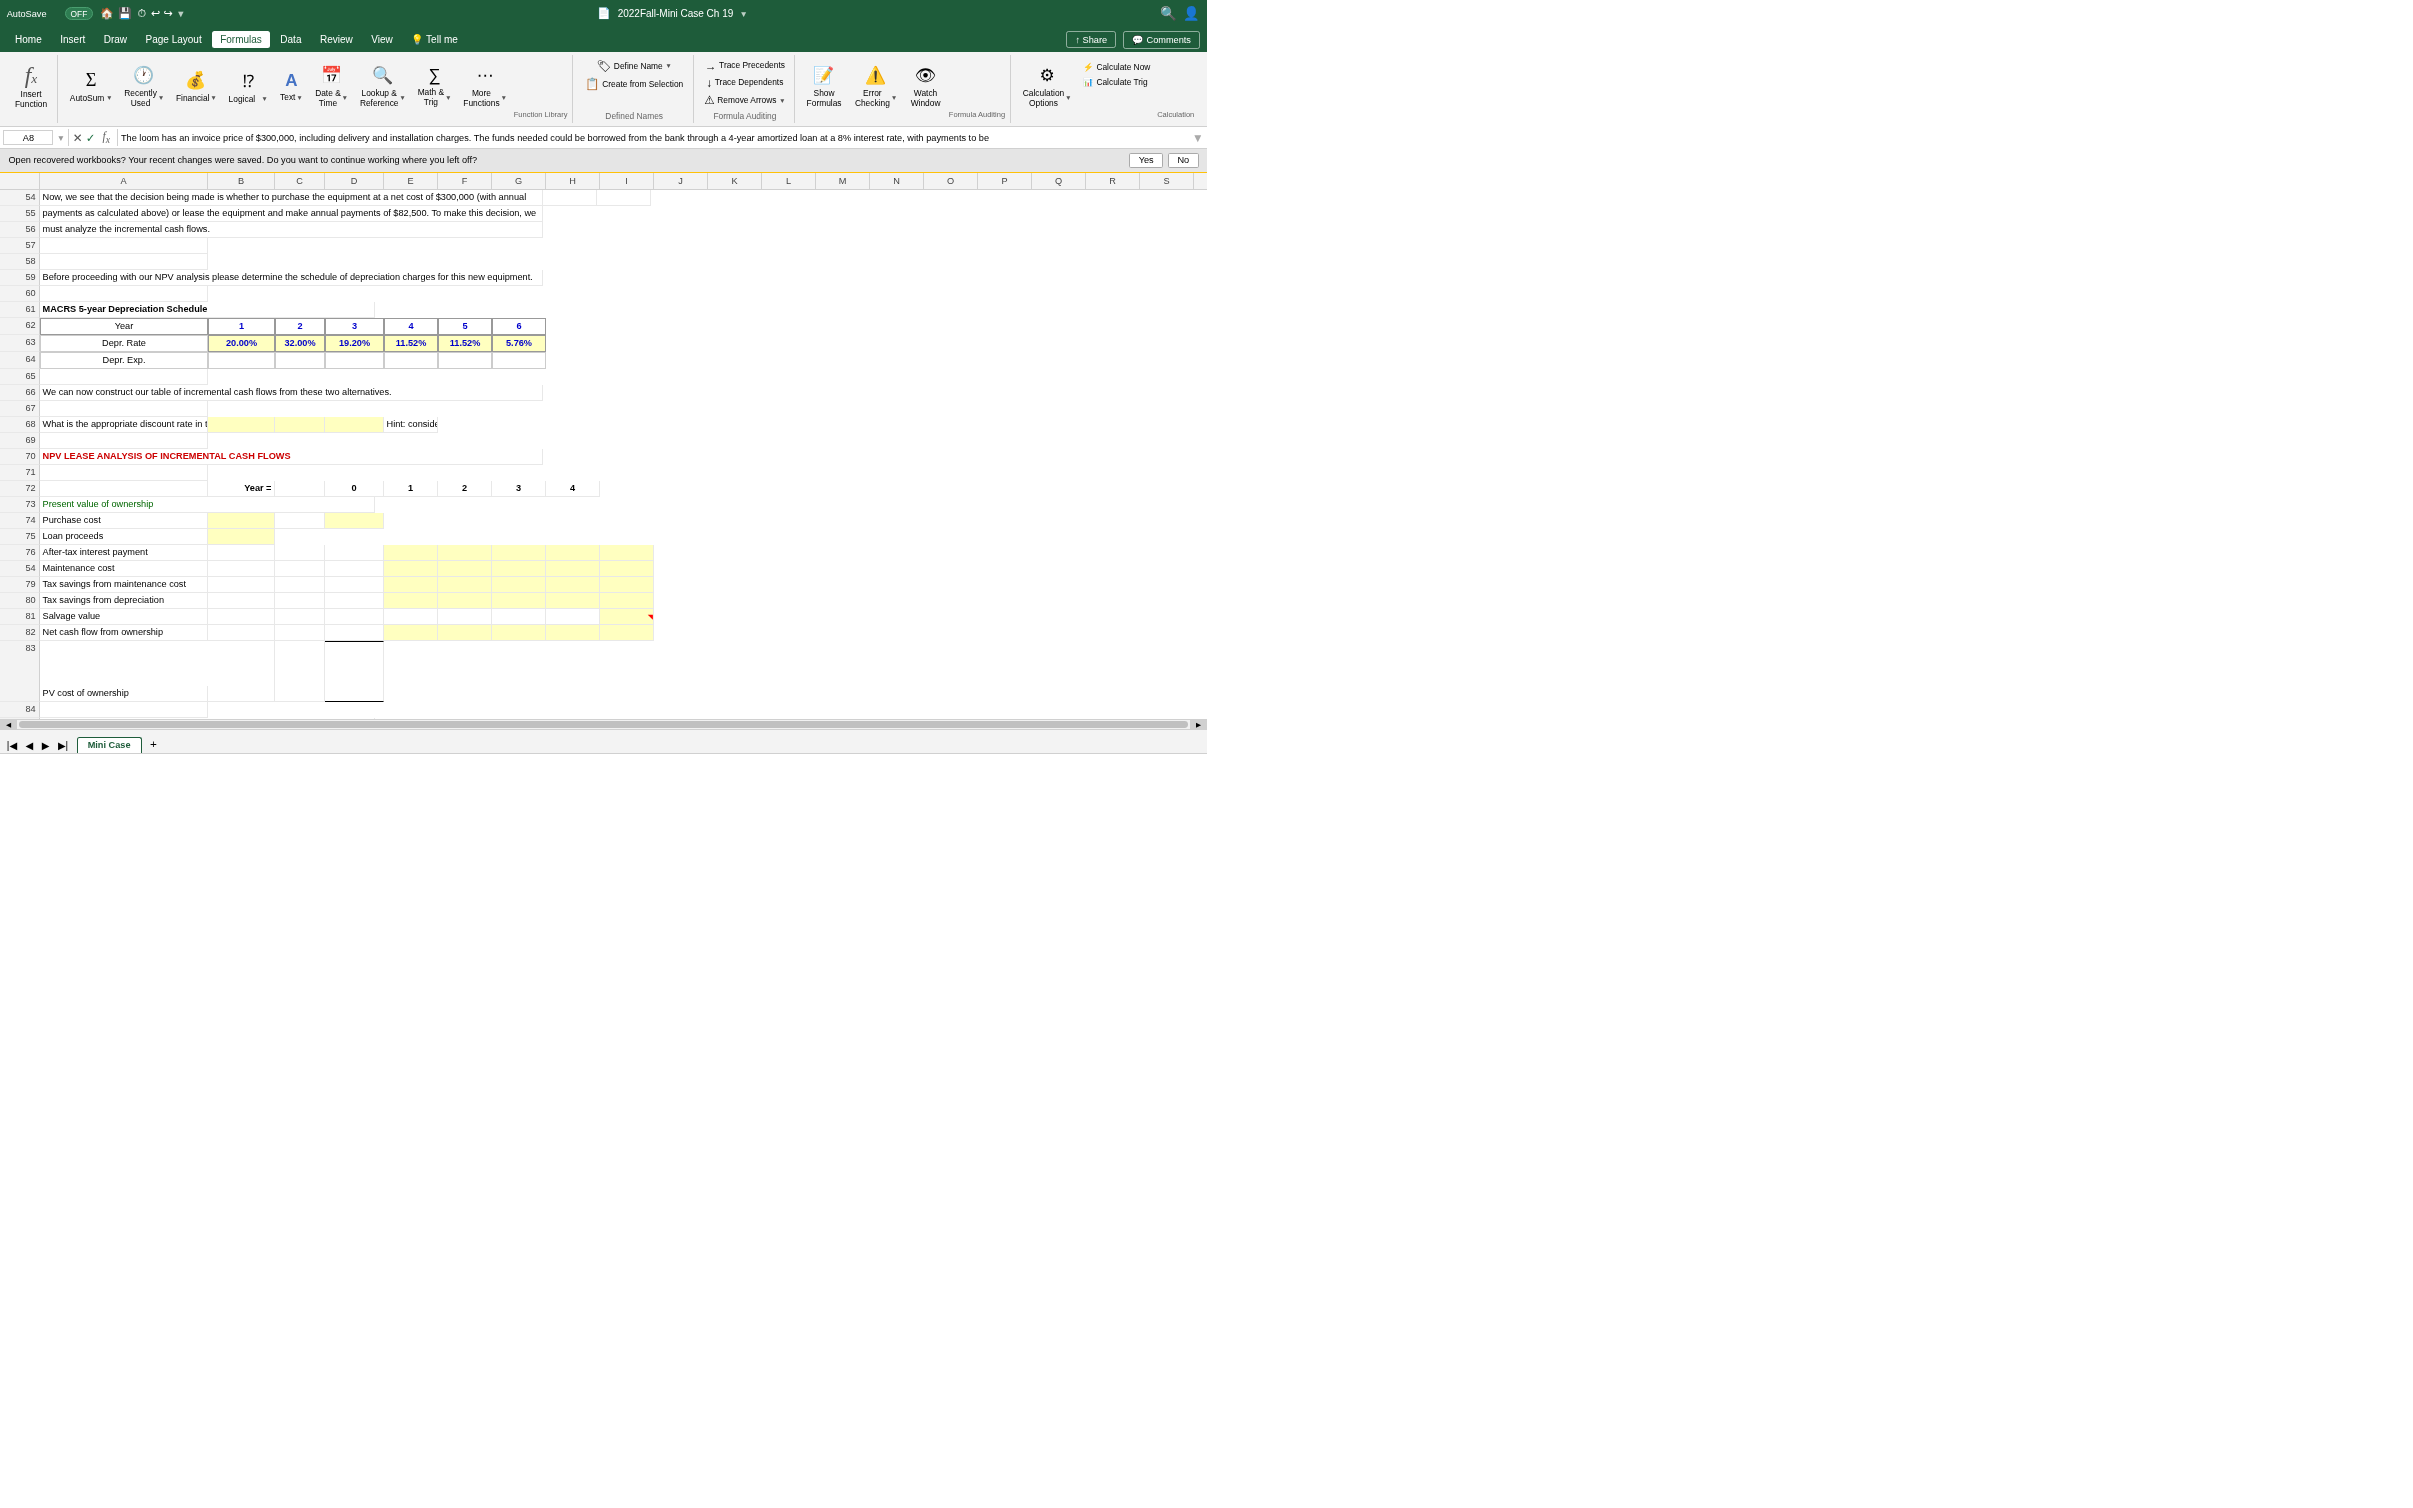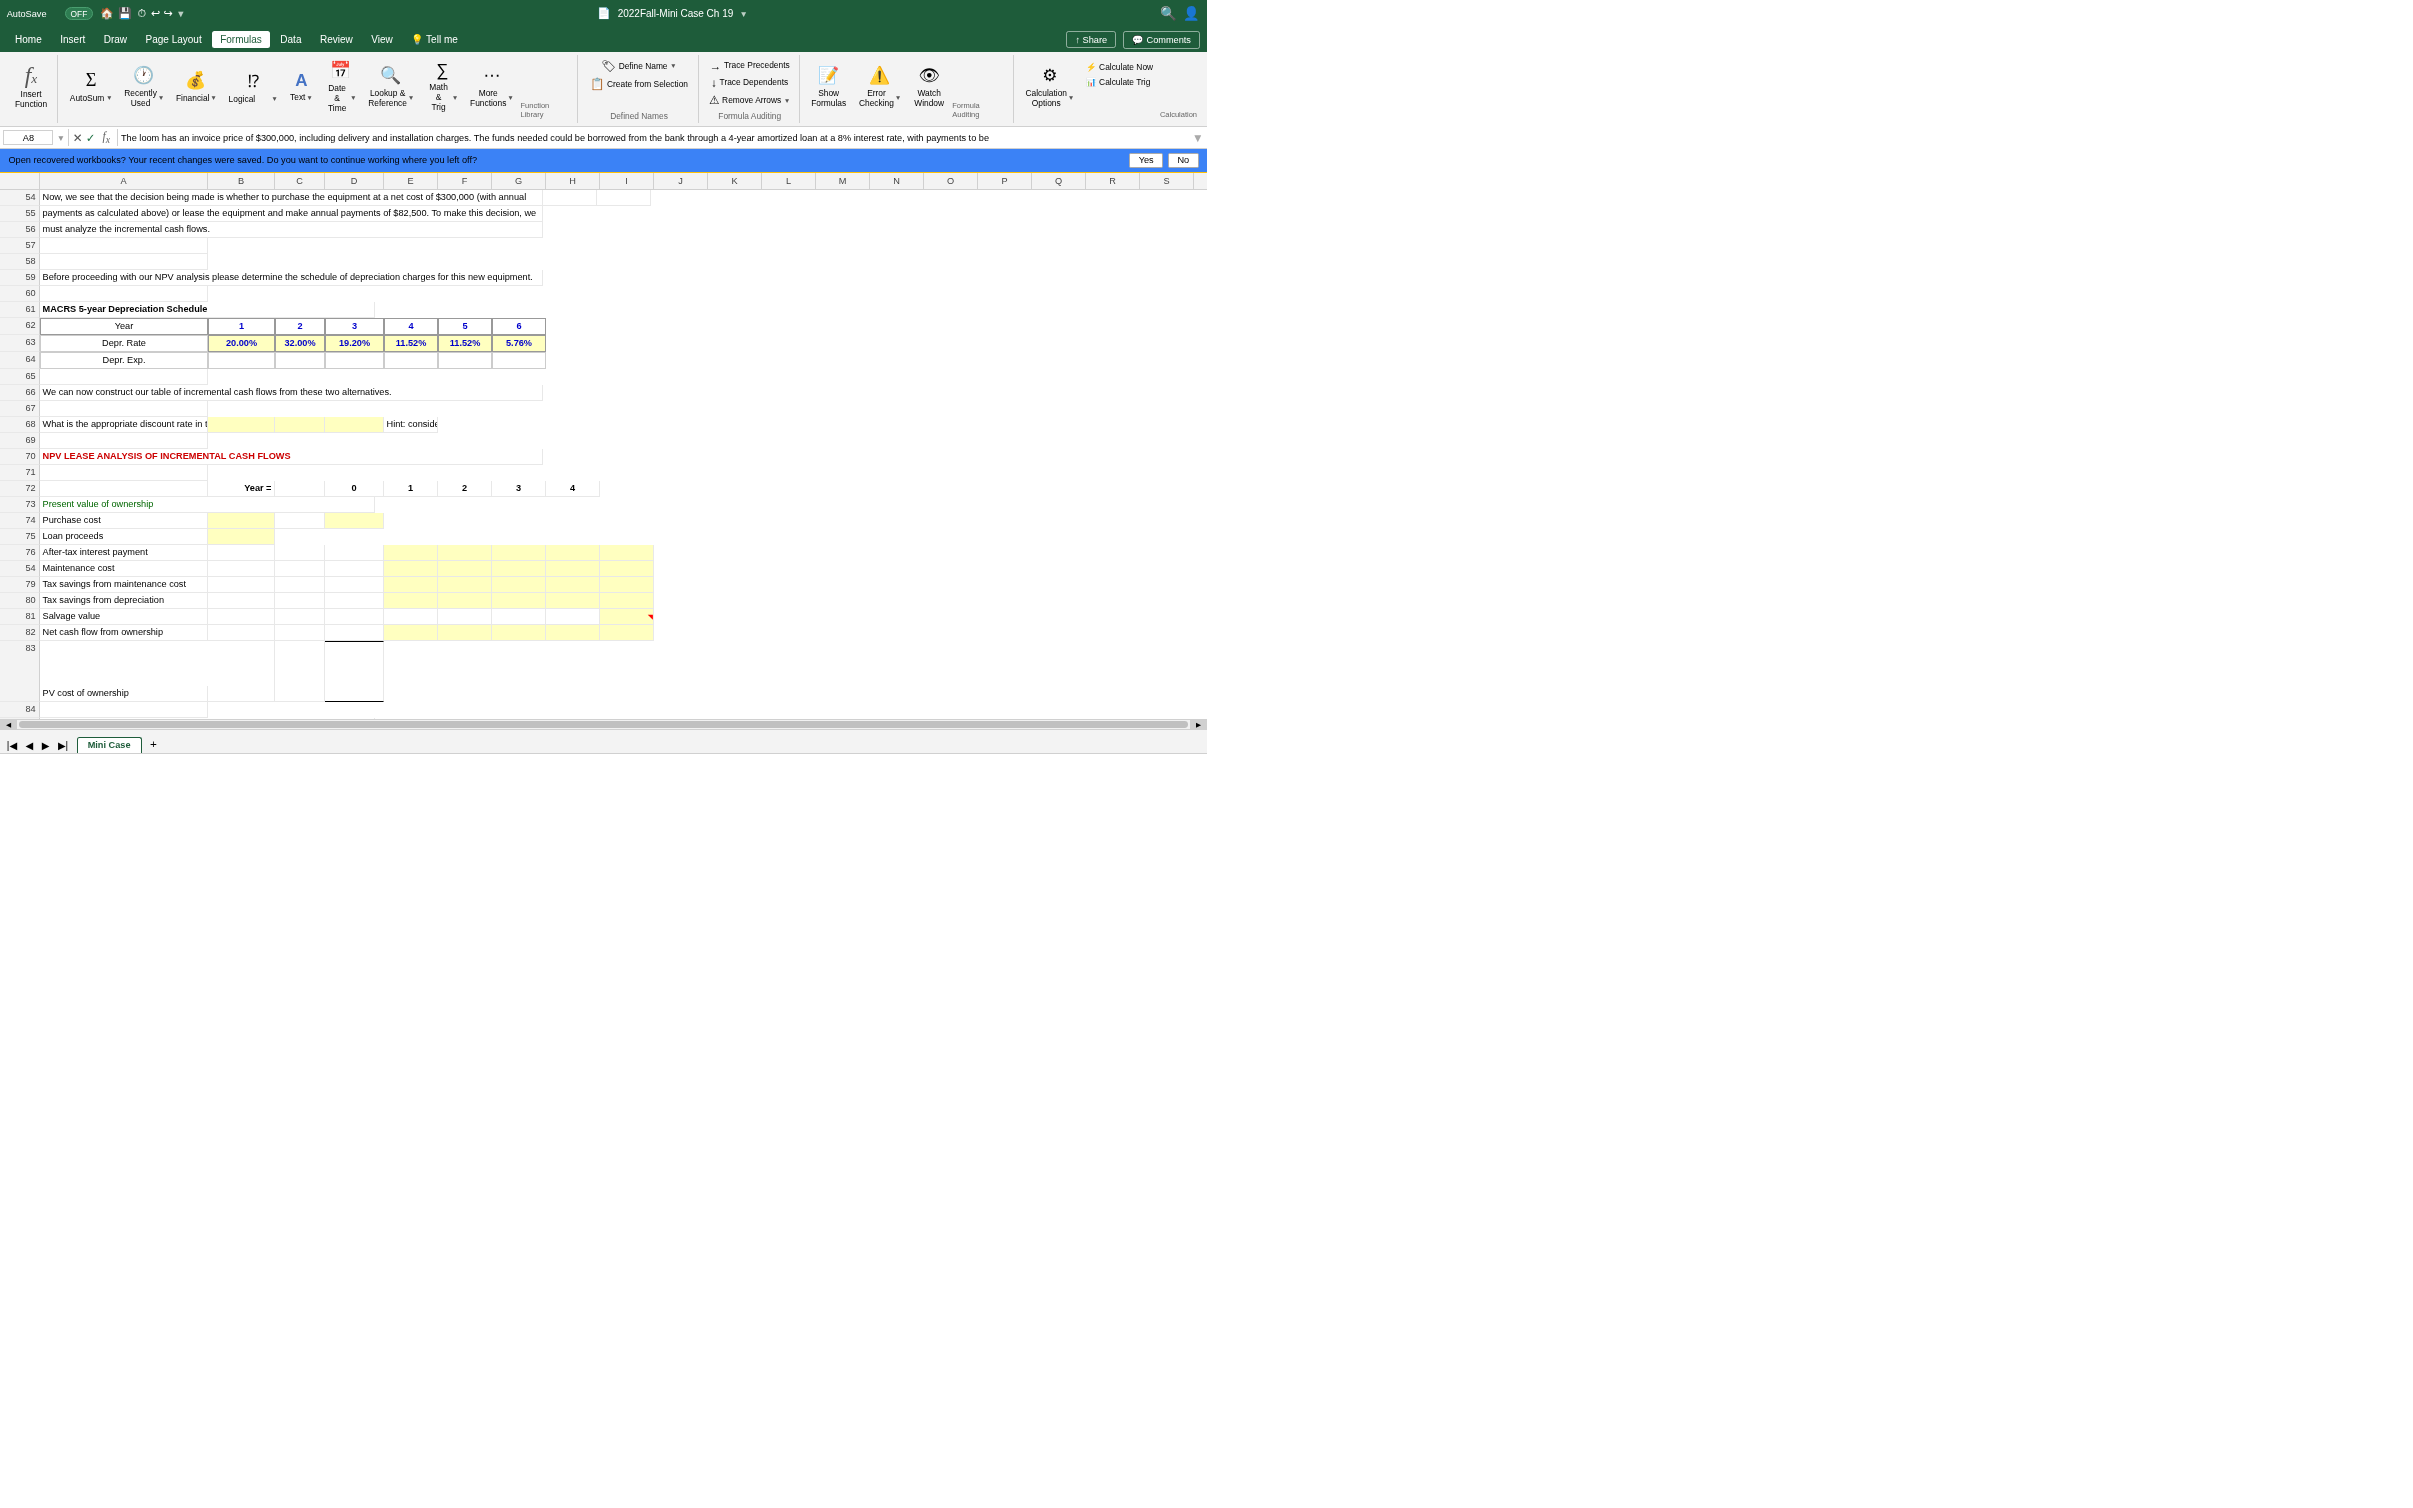--- a/index.html
+++ b/index.html
@@ -111,21 +111,21 @@
       border: none;
       font-size: 9.2px;
       outline: none;
       white-space: nowrap;
       overflow: hidden;
     }
     
     
     #notification-bar {
       height: 23.5px;
-      background: #3b82f6;
+      background: #e5e5e5;
       border-bottom: 0.8px solid #ffc107;
       display: flex;
       align-items: center;
       padding: 0 8.4px;
       font-size: 9.2px;
       gap: 8.4px;
     }
     #notification-bar .yes-btn { padding: 1.7px 8.4px; background: white; border: 0.8px solid #aaa; border-radius: 1.7px; cursor: pointer; font-size: 9.2px; }
     #notification-bar .no-btn { padding: 1.7px 8.4px; background: white; border: 0.8px solid #aaa; border-radius: 1.7px; cursor: pointer; font-size: 9.2px; }
     #notification-bar .btns { margin-left: auto; display: flex; gap: 5px; }
@@ -337,21 +337,21 @@
         <div style="font-size:8.4px;text-align:center;display:flex;align-items:center;gap:0.8px;">
           <span>Financial</span>
             <span class="ribbon-dropdown-icon">▼</span>
         </div>
       </div>
     </div>
 
     <div style="display:flex;flex-direction:column;align-items:center;">
       <div class="ribbon-btn-large" style="height:59px;justify-content:center;">
         <div style="font-size:17px;">⁉</div>
-        <div style="font-size:8.4px;text-align:center;display:flex;align-items:center;gap:16px;">
+        <div style="font-size:8.4px;text-align:center;display:flex;align-items:center;gap:6px;">
           <span>Logical</span>
             <span class="ribbon-dropdown-icon">▼</span>
         </div>
       </div>
     </div>
 
     <div style="display:flex;flex-direction:column;align-items:center;">
       <div class="ribbon-btn-large" style="height:59px;justify-content:center;">
         <div style="font-size:17px;font-weight:bold;color:#4472c4;">A</div>
         <div style="font-size:8.4px;text-align:center;display:flex;align-items:center;gap:0.8px;">

